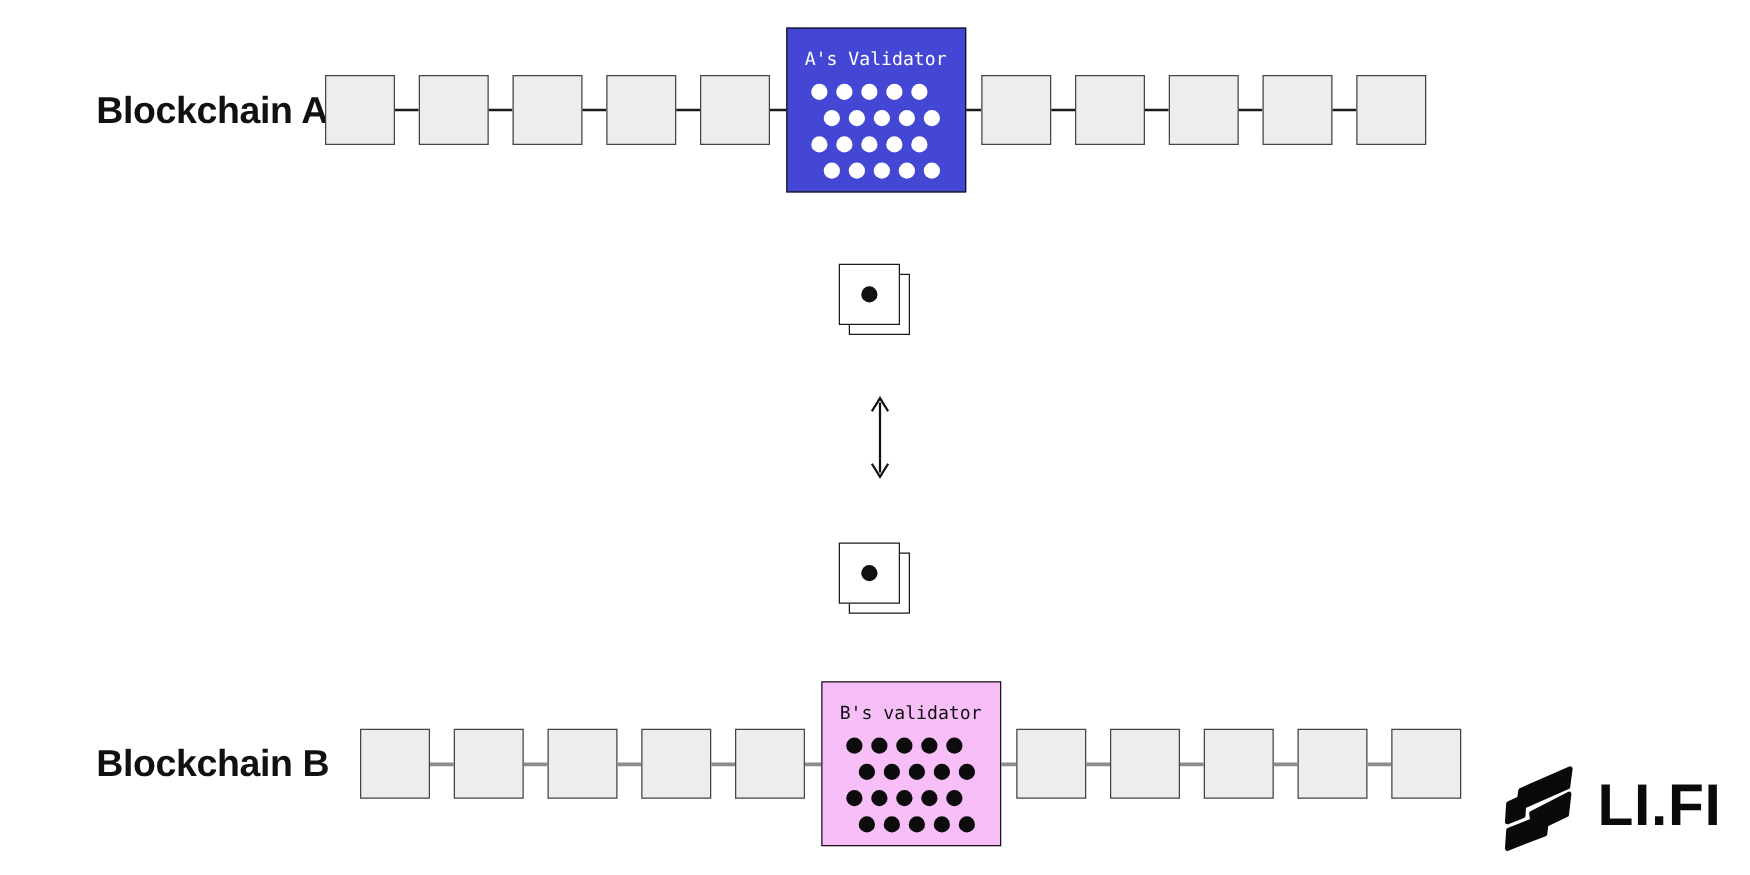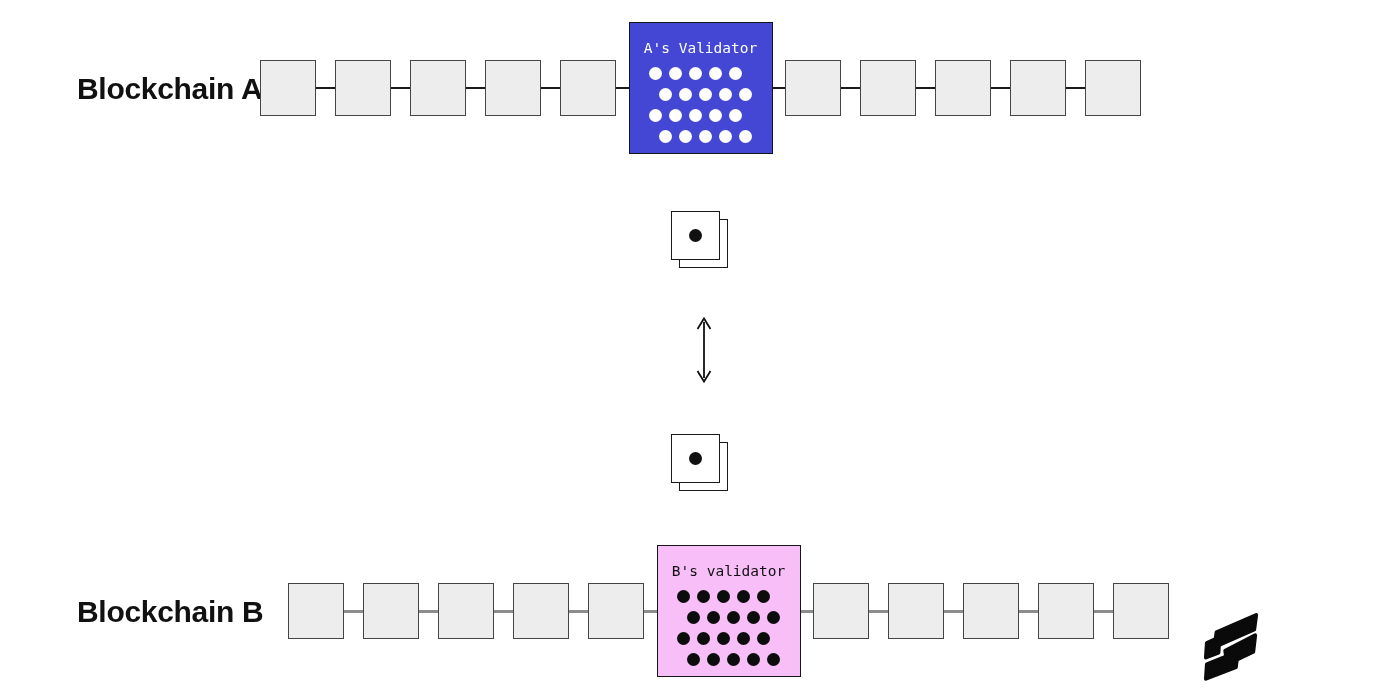--- a/index.html
+++ b/index.html
@@ -289,15 +289,16 @@
 
   <div id="logo">
     <svg width="58" height="84" viewBox="0 0 60 84">
       <g fill="#0a0a0a" stroke="#0a0a0a" stroke-width="4" stroke-linejoin="round">
         <polygon points="14,31 55,13 53,28 12,46"></polygon>
         <polygon points="4,42 17,36 16,52 3,57"></polygon>
         <polygon points="23,50 54,34 52,51 25,64"></polygon>
         <polygon points="4,64 36,51 34,67 3,79"></polygon>
       </g>
     </svg>
+    <div class="logo-text">LI.FI</div>
   </div>
 
 </div>
 
 </body></html>

